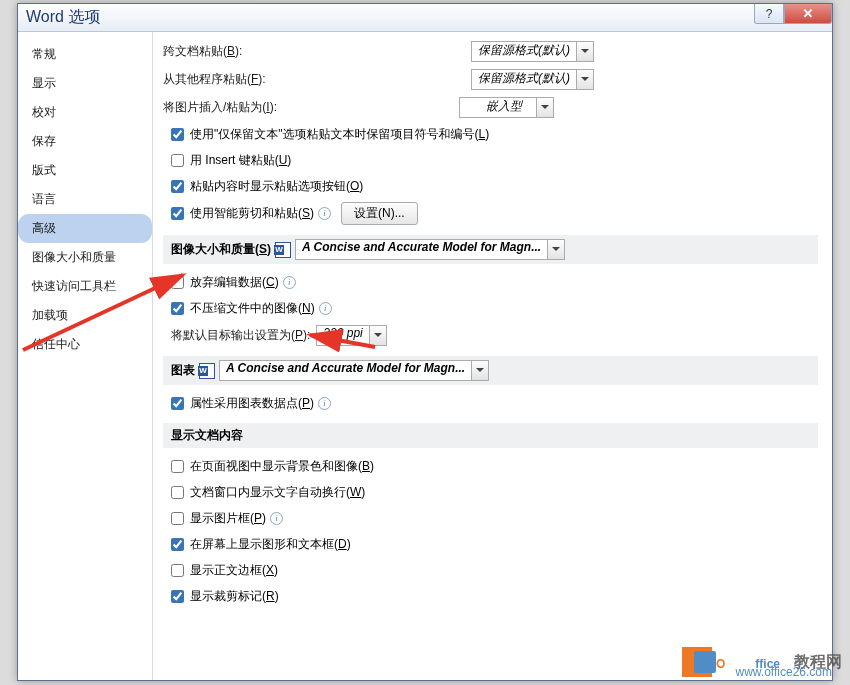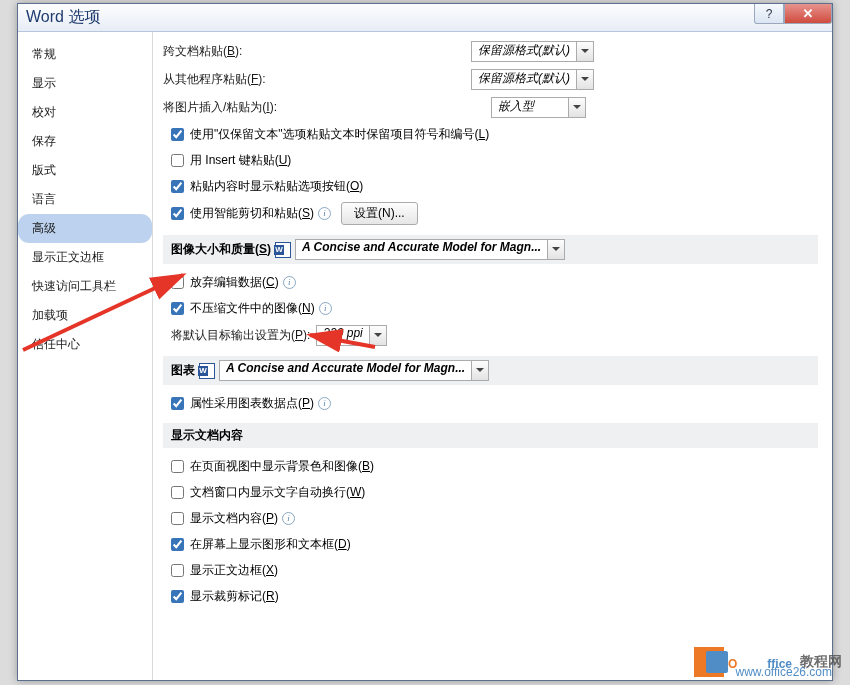--- a/index.html
+++ b/index.html
@@ -35,21 +35,21 @@
     .word-doc-icon { display: inline-flex; width: 16px; height: 16px; background: #fff; border: 1px solid #2a5699; margin: 0 4px; position: relative; }
     .word-doc-icon::before { content: "W"; position: absolute; left: -2px; top: 2px; background: #2a5699; color: #fff; width: 10px; height: 10px; font-size: 8px; line-height: 10px; text-align: center; font-weight: bold; }
     .indent { padding-left: 8px; }
     .arrow-red { position: absolute; pointer-events: none; }
     .watermark { position: absolute; right: 8px; bottom: 8px; opacity: 0.85; display: flex; align-items: center; }
     .wm-logo { width: 30px; height: 30px; background: #eb6100; position: relative; margin-right: 4px; }
     .wm-logo::after { content: ""; position: absolute; right: -4px; top: 4px; width: 22px; height: 22px; background: #3279bc; border-radius: 2px; }
     .wm-text1 { font-size: 18px; font-weight: bold; }
     .wm-o { color: #eb6100; }
     .wm-rest { color: #3279bc; padding-left: 30px; }
-    .wm-cn { color: #555; font-size: 14px; font-weight: bold; margin-left: 8px; }
+    .wm-cn { color: #555; font-size: 16px; font-weight: bold; margin-left: 14px; }
     .wm-url { position: absolute; right: 10px; bottom: -2px; font-size: 12px; color: #3279bc; }
   </style>
 </head>
 <body>
 
 <div class="dialog">
   <div class="titlebar">
     <span class="titlebar-text">Word 选项</span>
     <div class="titlebar-buttons">
       <div class="title-btn help-btn">?</div>
@@ -58,21 +58,21 @@
   </div>
   <div class="dialog-body">
     <div class="sidebar">
       <div class="sidebar-item">常规</div>
       <div class="sidebar-item">显示</div>
       <div class="sidebar-item">校对</div>
       <div class="sidebar-item">保存</div>
       <div class="sidebar-item">版式</div>
       <div class="sidebar-item">语言</div>
       <div class="sidebar-item selected">高级</div>
-      <div class="sidebar-item">显示正文边框</div>
+      <div class="sidebar-item">图像大小和质量</div>
       <div class="sidebar-item">快速访问工具栏</div>
       <div class="sidebar-item">加载项</div>
       <div class="sidebar-item">信任中心</div>
     </div>
 
     <div class="content">
 
       <div class="row">
         <span class="label"><span>跨文档粘贴(</span><span class="u">B</span>):</span>
         <span style="flex:0 0 auto; margin-left:auto; position:absolute; left:320px;"></span>
@@ -86,21 +86,21 @@
       <div class="row">
         <span class="label"><span>从其他程序粘贴(</span><span class="u">F</span>):</span>
         <div class="combo" style="position:absolute; left:318px;">
           <span class="combo-text">保留源格式(默认)</span>
             <div class="combo-btn"></div>
         </div>
       </div>
 
       <div class="row">
         <span class="label"><span>将图片插入/粘贴为(</span><span class="u">I</span>):</span>
-        <div class="combo" style="position:absolute; left:338px; width:95px;">
+        <div class="combo" style="position:absolute; left:306px; width:95px;padding-left:20px;">
           <span class="combo-text" style="flex:1">嵌入型</span>
             <div class="combo-btn"></div>
         </div>
       </div>
 
       <div class="check-row">
           <input type="checkbox" checked="" style="">
           <span><span>使用"仅保留文本"选项粘贴文本时保留项目符号和编号(</span><span class="u">L</span>)</span>
         </div>
       <div class="check-row">
@@ -165,21 +165,21 @@
       <div class="check-row">
           <input type="checkbox" style="">
           <span><span>在页面视图中显示背景色和图像(</span><span class="u">B</span>)</span>
         </div>
       <div class="check-row">
           <input type="checkbox" style="">
           <span><span>文档窗口内显示文字自动换行(</span><span class="u">W</span>)</span>
         </div>
       <div class="check-row">
           <input type="checkbox" style="">
-          <span><span>显示文档内容(</span><span class="u">P</span>)</span>
+          <span><span>显示图片框(</span><span class="u">P</span>)</span>
           <span class="info-icon">i</span>
         </div>
       <div class="check-row">
           <input type="checkbox" checked="" style="">
           <span><span>在屏幕上显示图形和文本框(</span><span class="u">D</span>)</span>
         </div>
       <div class="check-row">
           <input type="checkbox" style="">
           <span><span>显示正文边框(</span><span class="u">X</span>)</span>
         </div>

